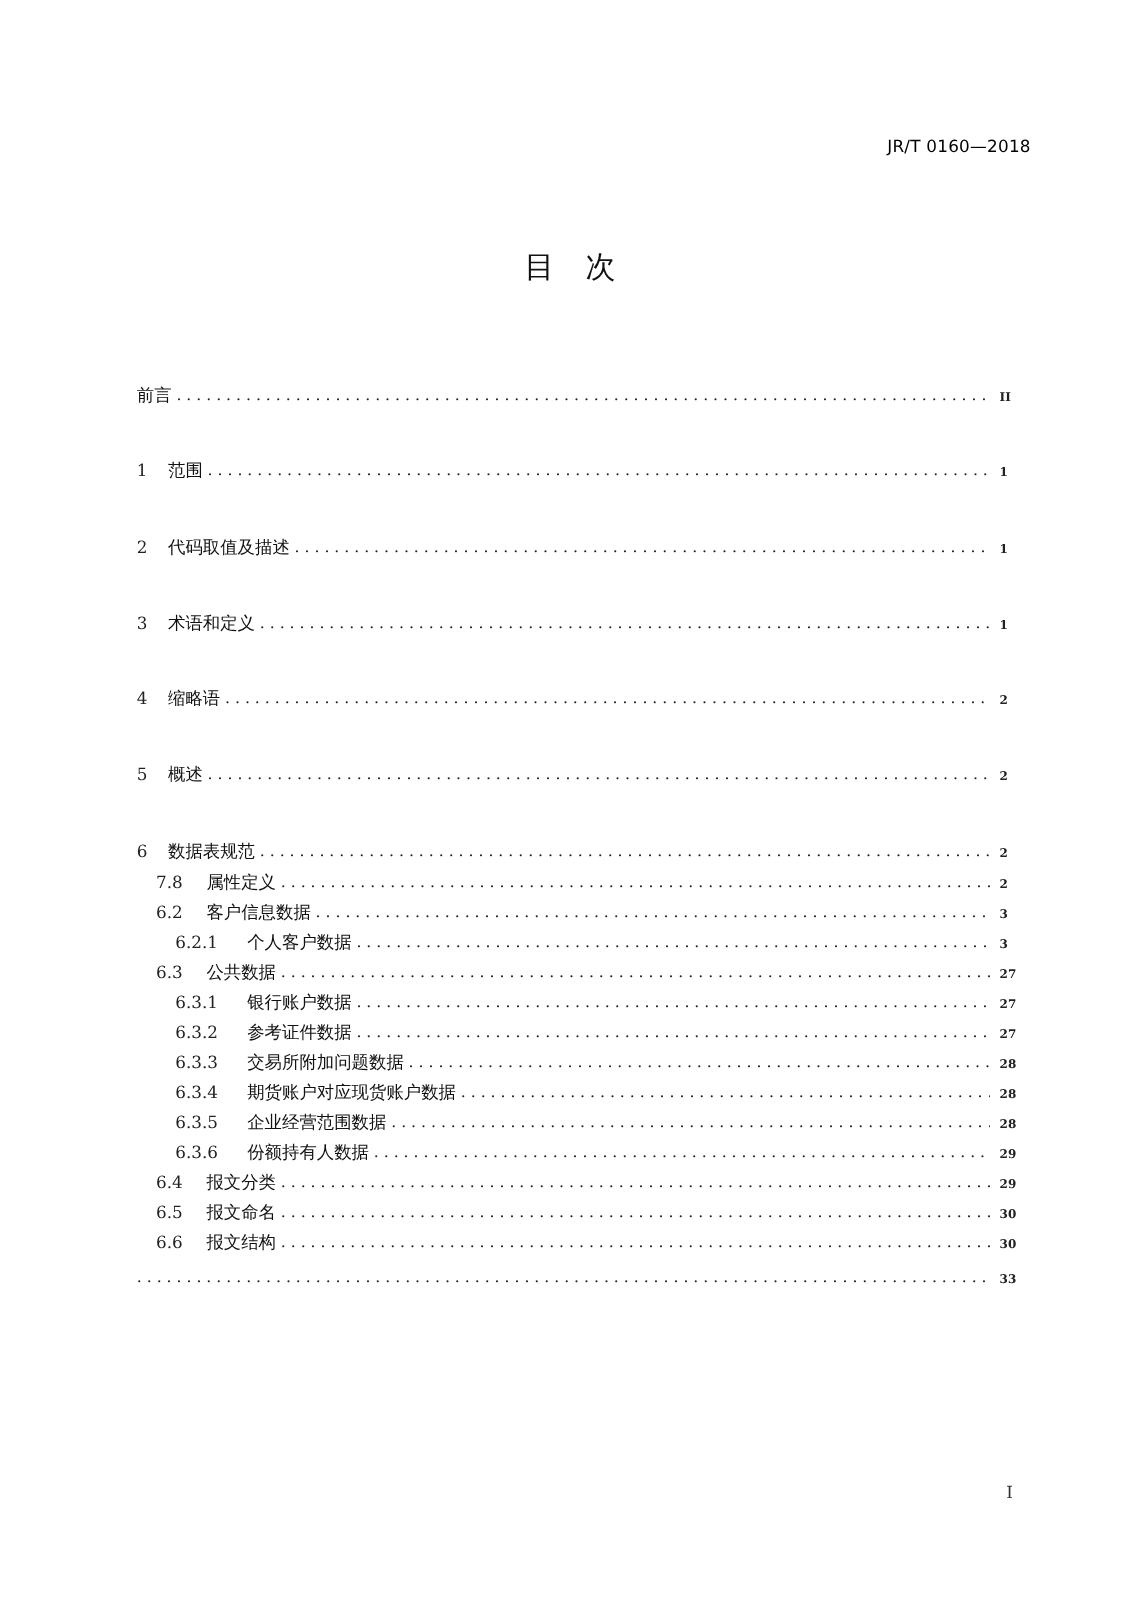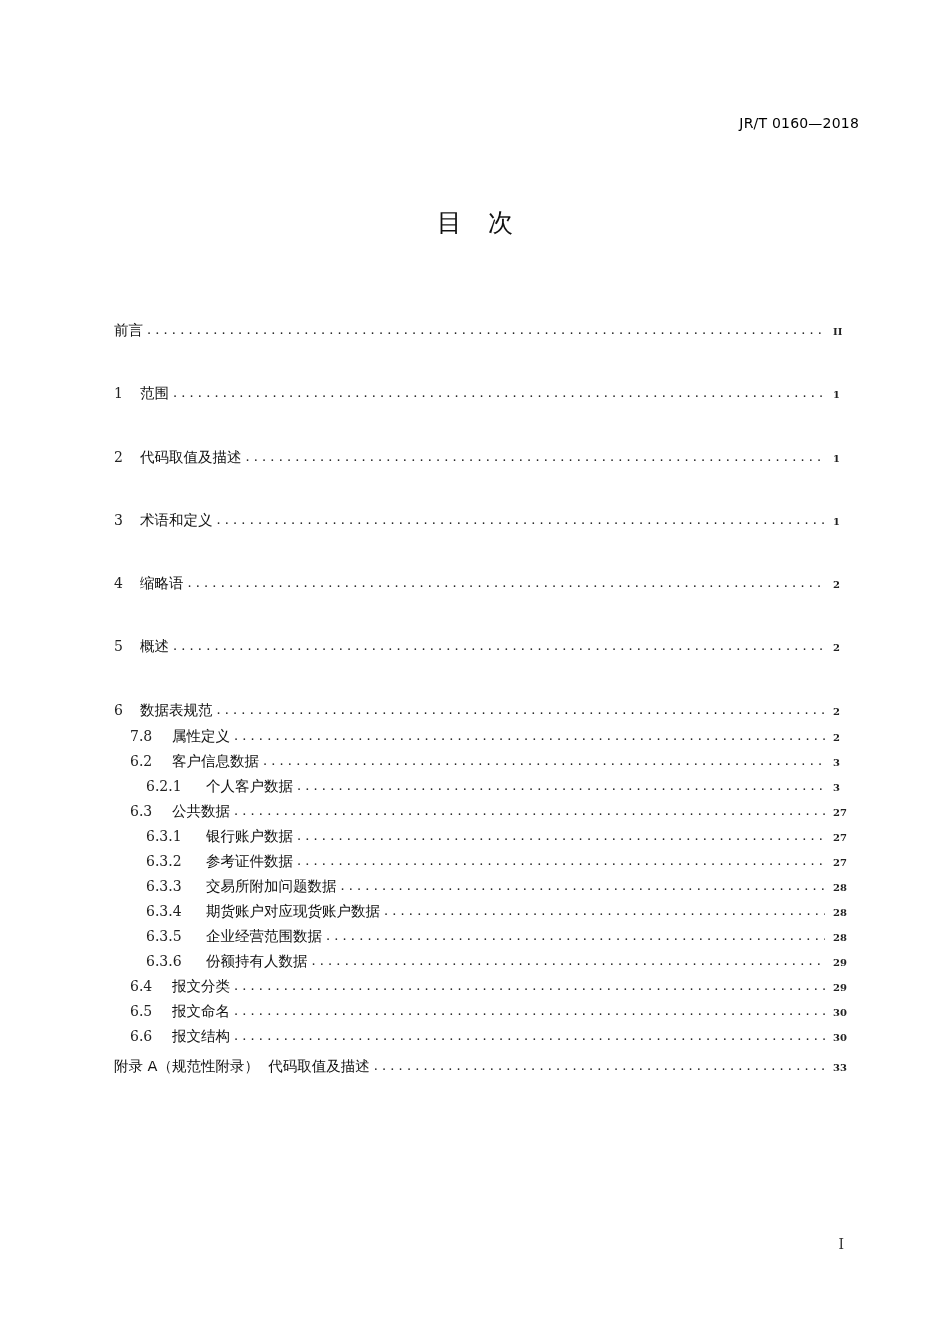--- a/index.html
+++ b/index.html
@@ -249,20 +249,19 @@
   </div>
 
   <div class="toc-row lvl2">
     <span class="num">6.6</span>
     <span class="label">报文结构</span>
     <span class="leader"></span>
     <span class="page">30</span>
   </div>
 
   <div class="toc-row appendix">
-    <span class="label" style="white-space:pre;">附录 A（规范性附录）  代码取值及描述</span>
     <span class="leader"></span>
     <span class="page">33</span>
   </div>
 
 </div>
 
 <div class="footer-page">I</div>
 
 </body></html>

